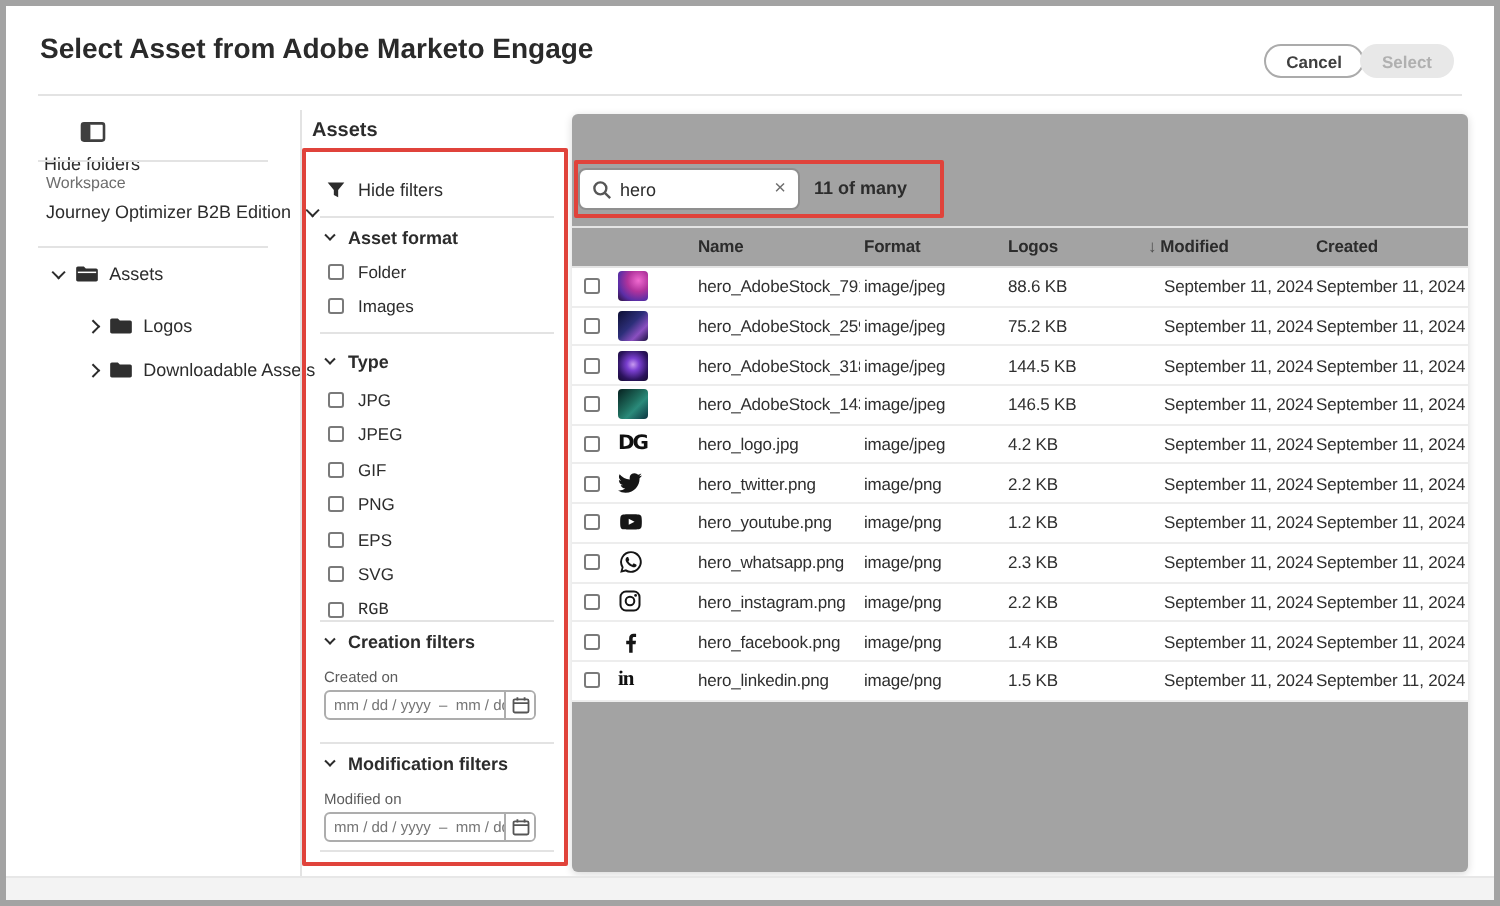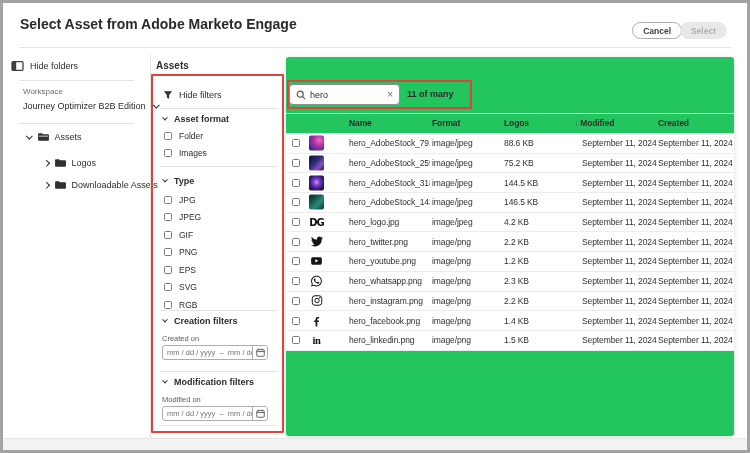--- a/index.html
+++ b/index.html
@@ -11,22 +11,22 @@
   
   .page-title { position:absolute; left:17px; top:13px; font-size:14px; font-weight:700; color:#2a2a2a; }
   .hdr-divider { position:absolute; top:44px; left:16px; right:16px; height:1px; background:#e3e3e3; }
   .btn { position:absolute; top:19px; height:17px; border-radius:9px; font-size:8.5px; font-weight:700;
          display:flex; align-items:center; padding:0 10px; cursor:pointer; }
   .btn-cancel { right:65px; background:#fff; border:1.5px solid #ababab; color:#3f3f3f; }
   .btn-select { right:20px; background:#e8e8e8; border:1.5px solid #e8e8e8; color:#b0b0b0; }
 
   
   .rail-divider { position:absolute; left:16px; width:115px; height:1px; background:#e3e3e3; }
-  .hide-folders { position:absolute; left:8px; top:58px; display:flex; gap:6px; align-items:center;
-                  font-size:9px; color:#2c2c2c; cursor:pointer; }
+  .hide-folders { position:absolute; left:19px; top:58px; display:flex; gap:6px; align-items:center;
+                  font-size:9px; color:#2c2c2c; cursor:pointer;flex-direction:column; }
   .ws-label { position:absolute; left:20px; top:84px; font-size:8px; color:#6d6d6d; }
   .ws-value { position:absolute; left:20px; top:98px; display:flex; align-items:center; gap:8px;
               font-size:9px; color:#2c2c2c; cursor:pointer; }
   .chev { display:inline-block; width:4.6px; height:4.6px; border-right:1.4px solid #2c2c2c;
           border-bottom:1.4px solid #2c2c2c; }
   .chev-down { transform:rotate(45deg) translate(-1px,-1px); }
   .chev-right { transform:rotate(-45deg); }
   .tree-root { position:absolute; left:24px; top:129px; display:flex; align-items:center; gap:6px;
                font-size:9px; cursor:pointer; }
   .tree-children { position:absolute; left:41px; top:149px; }
@@ -51,21 +51,21 @@
   .chk-label { font-size:8.5px; color:#2c2c2c; }
   .field-label { position:absolute; left:159px; font-size:7.5px; color:#5c5c5c; }
   .date-input { position:absolute; left:159px; width:106px; height:15px; border:1px solid #adadad;
                 border-radius:3px; display:flex; align-items:center; overflow:hidden; background:#fff; }
   .date-input input { flex:1; min-width:0; border:none; outline:none; font-size:7.5px; color:#6e6e6e;
                       padding:0 0 0 4px; font-family:inherit; background:transparent; white-space:nowrap; }
   .date-input .cal { width:15px; height:100%; border-left:1px solid #adadad; display:flex;
                      align-items:center; justify-content:center; cursor:pointer; background:#fff; }
 
   
-  .main-card { position:absolute; left:283px; top:54px; width:448px; height:379px; background:#22c55e;
+  .main-card { position:absolute; left:283px; top:54px; width:448px; height:379px; background:#a3a3a3;
                border-radius:3px; box-shadow:0 1px 4px rgba(0,0,0,0.16); }
   .search-box { position:absolute; left:3px; top:27px; width:111px; height:21px; border:1px solid #8f8f8f;
                 border-radius:4px; display:flex; align-items:center; padding:0 6px; gap:4px; background:#fff; }
   .search-box input { flex:1; min-width:0; border:none; outline:none; font-size:9px; color:#2c2c2c;
                       font-family:inherit; }
   .clear-x { font-size:10px; color:#6e6e6e; line-height:1; cursor:pointer; }
   .result-count { position:absolute; left:121px; top:32px; font-size:9px; font-weight:700; color:#2c2c2c; }
   .tbl-top-divider { position:absolute; left:0; top:56px; width:448px; height:1px; background:#e4e4e4; }
   .tbl-header { position:absolute; left:0; top:57px; width:448px; height:19px; }
   .hcell { position:absolute; top:4px; font-size:8.5px; font-weight:700; color:#2c2c2c; cursor:pointer;
@@ -81,21 +81,21 @@
   .c-format { left:146px; width:70px; }
   .c-size { left:218px; width:70px; }
   .c-modified { left:296px; width:75px; }
   .c-created { left:372px; width:75px; }
   .h-name { left:63px; } .h-format { left:146px; } .h-size { left:218px; }
   .h-modified { left:288px; } .h-created { left:372px; }
   .sort-arrow { font-weight:400; margin-right:2px; color:#4b4b4b; }
 
   
   .thumb { position:absolute; top:50%; transform:translateY(-50%); display:flex; align-items:center;
-           justify-content:center; overflow:hidden; }
+           justify-content:flex-start; overflow:hidden; }
   .thumb .ic { display:none; }
   .thumb[data-kind="photo-magenta"] { border-radius:2px;
     background:radial-gradient(circle at 68% 32%, #f06ad0 0%, #b0339c 38%, #5b2ea6 70%, #2b0f3a 100%); }
   .thumb[data-kind="photo-navy"] { border-radius:2px;
     background:linear-gradient(135deg, #0d0f33 0%, #2d2f7a 45%, #8a4fc0 72%, #1a1140 100%); }
   .thumb[data-kind="photo-violet"] { border-radius:2px;
     background:radial-gradient(circle at 50% 45%, #c79af0 0%, #7a3fd0 28%, #2d1460 68%, #140a2e 100%); }
   .thumb[data-kind="photo-teal"] { border-radius:2px;
     background:linear-gradient(135deg, #06201f 0%, #1e6b5c 45%, #2a8a7a 62%, #0c3340 100%); }
   .thumb[data-kind="icon-twitter"] .ic-twitter,
@@ -221,21 +221,21 @@
   <label class="chk-row" style="top: 262px;">
     <span class="checkbox"></span>
     <span class="chk-label">EPS</span>
   </label>
 
   <label class="chk-row" style="top: 279px;">
     <span class="checkbox"></span>
     <span class="chk-label">SVG</span>
   </label>
 
-  <label class="chk-row" style="top: 297px;">
+  <label class="chk-row" style="top: 297px; font-family: Liberation Mono, monospace;">
     <span class="checkbox"></span>
     <span class="chk-label">RGB</span>
   </label>
 </div>
 
   <div class="f-divider" style="top:307px"></div>
   <div class="sec-hdr" style="top:313px">
     <span class="chev chev-down"></span>
     <span>Creation filters</span>
   </div>

